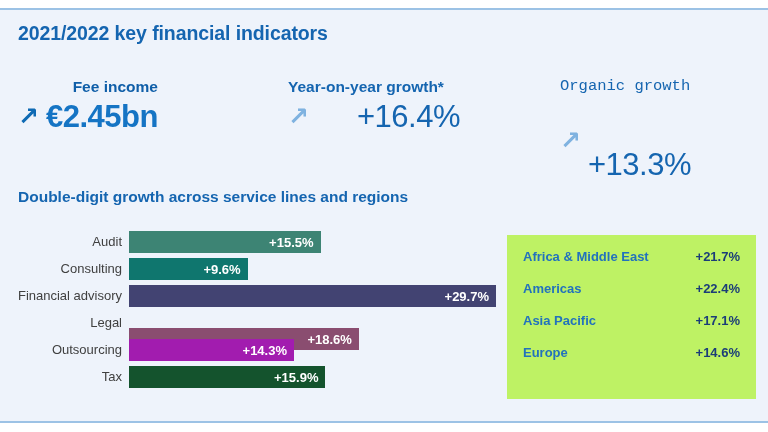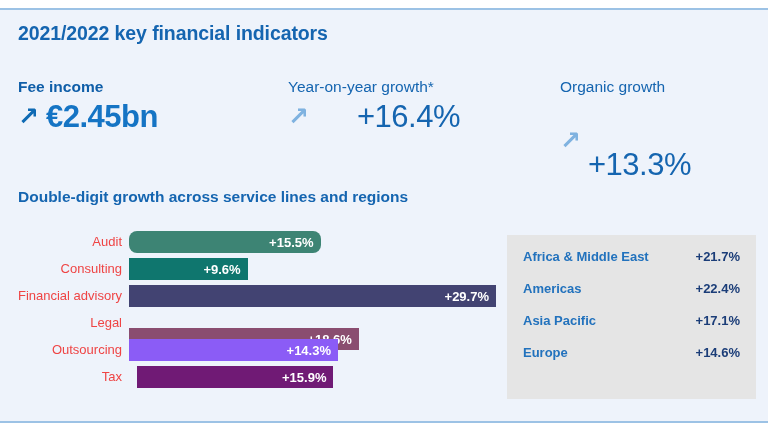--- a/index.html
+++ b/index.html
@@ -77,32 +77,32 @@
     white-space: nowrap;
     letter-spacing: -0.5px;
   }
   .kpi-note {
     font-size: 9.5px;
     margin-top: 4px;
     white-space: nowrap;
     color: #1565b0;
   }
 
-  #kpi-fee { left: 18px; }
+  #kpi-fee { left: 18px; text-align: right; }
   #kpi-fee .kpi-label { color: #0f5ea8; font-weight: bold; }
   #kpi-fee .kpi-arrow { color: #0f6ab4; font-weight: bold; }
   #kpi-fee .kpi-value { color: #1574c4; font-weight: bold; }
 
   #kpi-yoy { left: 288px; }
-  #kpi-yoy .kpi-label { color: #1565b0; font-weight: normal; }
+  #kpi-yoy .kpi-label { color: #1565b0; font-weight: bold; }
   #kpi-yoy .kpi-arrow { color: #7fb2e0; font-weight: bold; }
   #kpi-yoy .kpi-value { color: #1565b0; font-weight: normal; margin-left: 41px; }
 
   #kpi-organic { left: 560px; }
-  #kpi-organic .kpi-label { color: #1565b0; font-weight: normal; }
+  #kpi-organic .kpi-label { color: #1565b0; font-weight: normal; font-family: Liberation Mono, monospace; }
   #kpi-organic .kpi-arrow { color: #7fb2e0; font-weight: bold; }
   #kpi-organic .kpi-value { color: #1565b0; font-weight: normal; margin-top: 48px; }
 
   .subhead {
     position: absolute;
     left: 18px;
     top: 188px;
     font-size: 15.5px;
     font-weight: bold;
     color: #1565b0;
@@ -122,21 +122,21 @@
   }
   .bar-cat {
     position: absolute;
     left: 0;
     width: 122px;
     top: 0;
     height: 22px;
     line-height: 22px;
     text-align: right;
     font-size: 13px;
-    color: #ef4444;
+    color: #404040;
     white-space: nowrap;
   }
   .bar-track {
     position: absolute;
     left: 129px;
     top: 0;
     height: 22px;
   }
   .bar-fill {
     position: relative;
@@ -217,21 +217,21 @@
       <span class="kpi-value">+13.3%</span>
     </div>
   </div>
 
   <div class="subhead">Double-digit growth across service lines and regions</div>
 
   <div id="bar-chart">
       <div class="bar-row">
         <div class="bar-cat">Audit</div>
         <div class="bar-track" style="width: 367px;">
-          <div class="bar-fill" style="width: 191.532px; background: rgb(61, 132, 116); border-radius: 8px;">
+          <div class="bar-fill" style="width: 191.532px; background: rgb(61, 132, 116);">
             <span class="bar-val">+15.5%</span>
           </div>
         </div>
       </div>
       <div class="bar-row">
         <div class="bar-cat">Consulting</div>
         <div class="bar-track" style="width: 367px;">
           <div class="bar-fill" style="width: 118.626px; background: #0f766e;">
             <span class="bar-val">+9.6%</span>
           </div>
@@ -249,36 +249,36 @@
         <div class="bar-cat">Legal</div>
         <div class="bar-track" style="width: 367px;">
           <div class="bar-fill" style="width: 229.838px; background: rgb(138, 77, 112); margin-top: 16px;">
             <span class="bar-val">+18.6%</span>
           </div>
         </div>
       </div>
       <div class="bar-row">
         <div class="bar-cat">Outsourcing</div>
         <div class="bar-track" style="width: 367px;">
-          <div class="bar-fill" style="width: 209px; background: #8b5cf6;">
+          <div class="bar-fill" style="width: 165px; background: #a21caf;">
             <span class="bar-val">+14.3%</span>
           </div>
         </div>
       </div>
       <div class="bar-row">
         <div class="bar-cat">Tax</div>
         <div class="bar-track" style="width: 367px;">
-          <div class="bar-fill" style="width: 196.475px; background: #701a75; margin-left: 8px;">
+          <div class="bar-fill" style="width: 196.475px; background: #14532d;">
             <span class="bar-val">+15.9%</span>
           </div>
         </div>
       </div>
     </div>
 
-  <div id="region-panel" style="background: #e5e5e5;">
+  <div id="region-panel" style="background: #bef264;">
       <div class="region-row">
         <span class="region-name">Africa &amp; Middle East</span>
         <span class="region-val">+21.7%</span>
       </div>
       <div class="region-row">
         <span class="region-name">Americas</span>
         <span class="region-val">+22.4%</span>
       </div>
       <div class="region-row">
         <span class="region-name">Asia Pacific</span>

